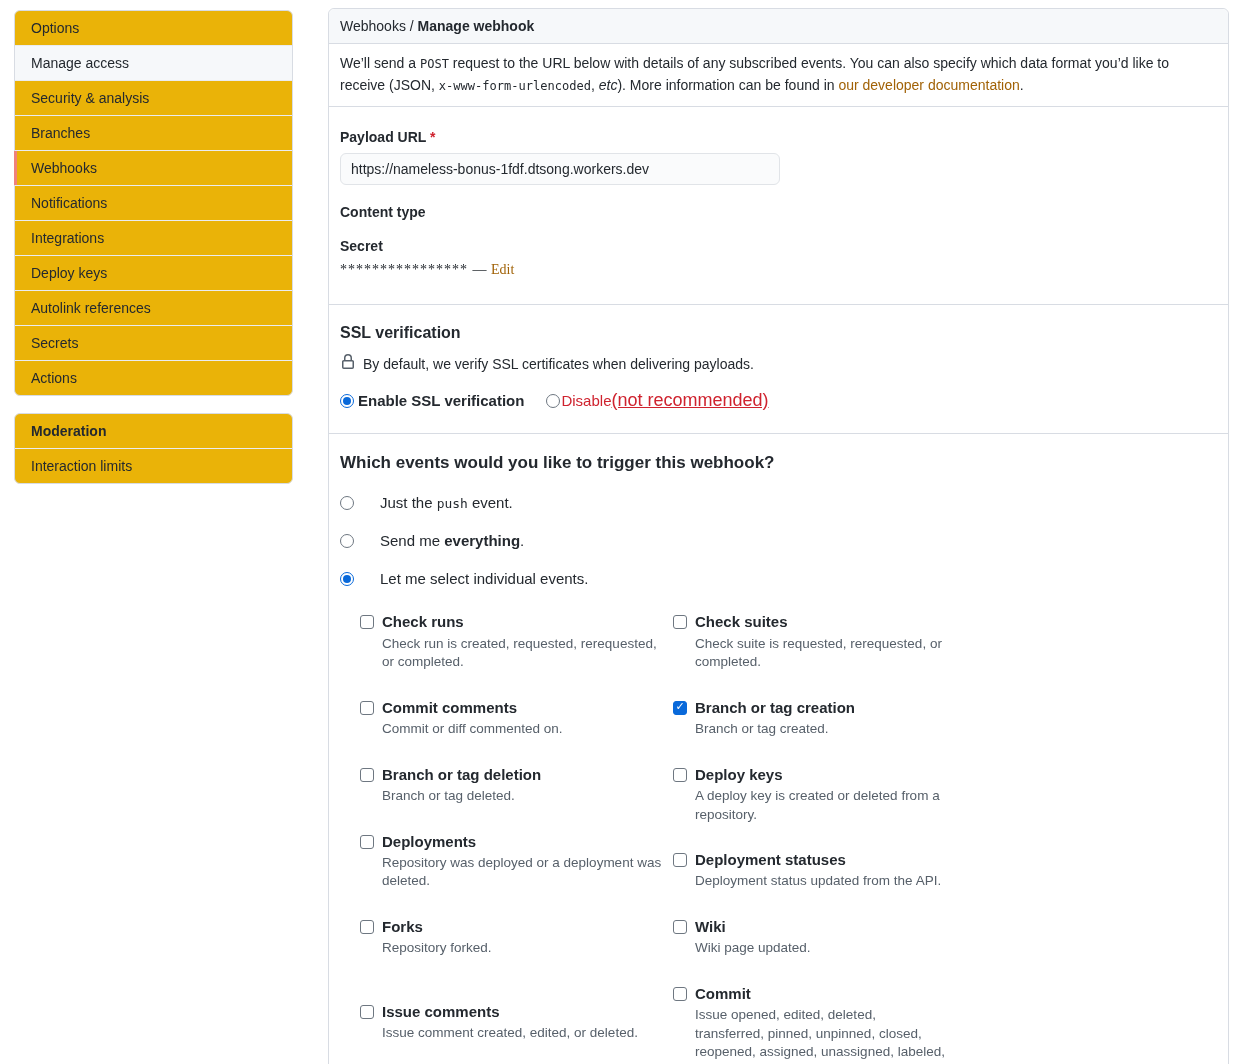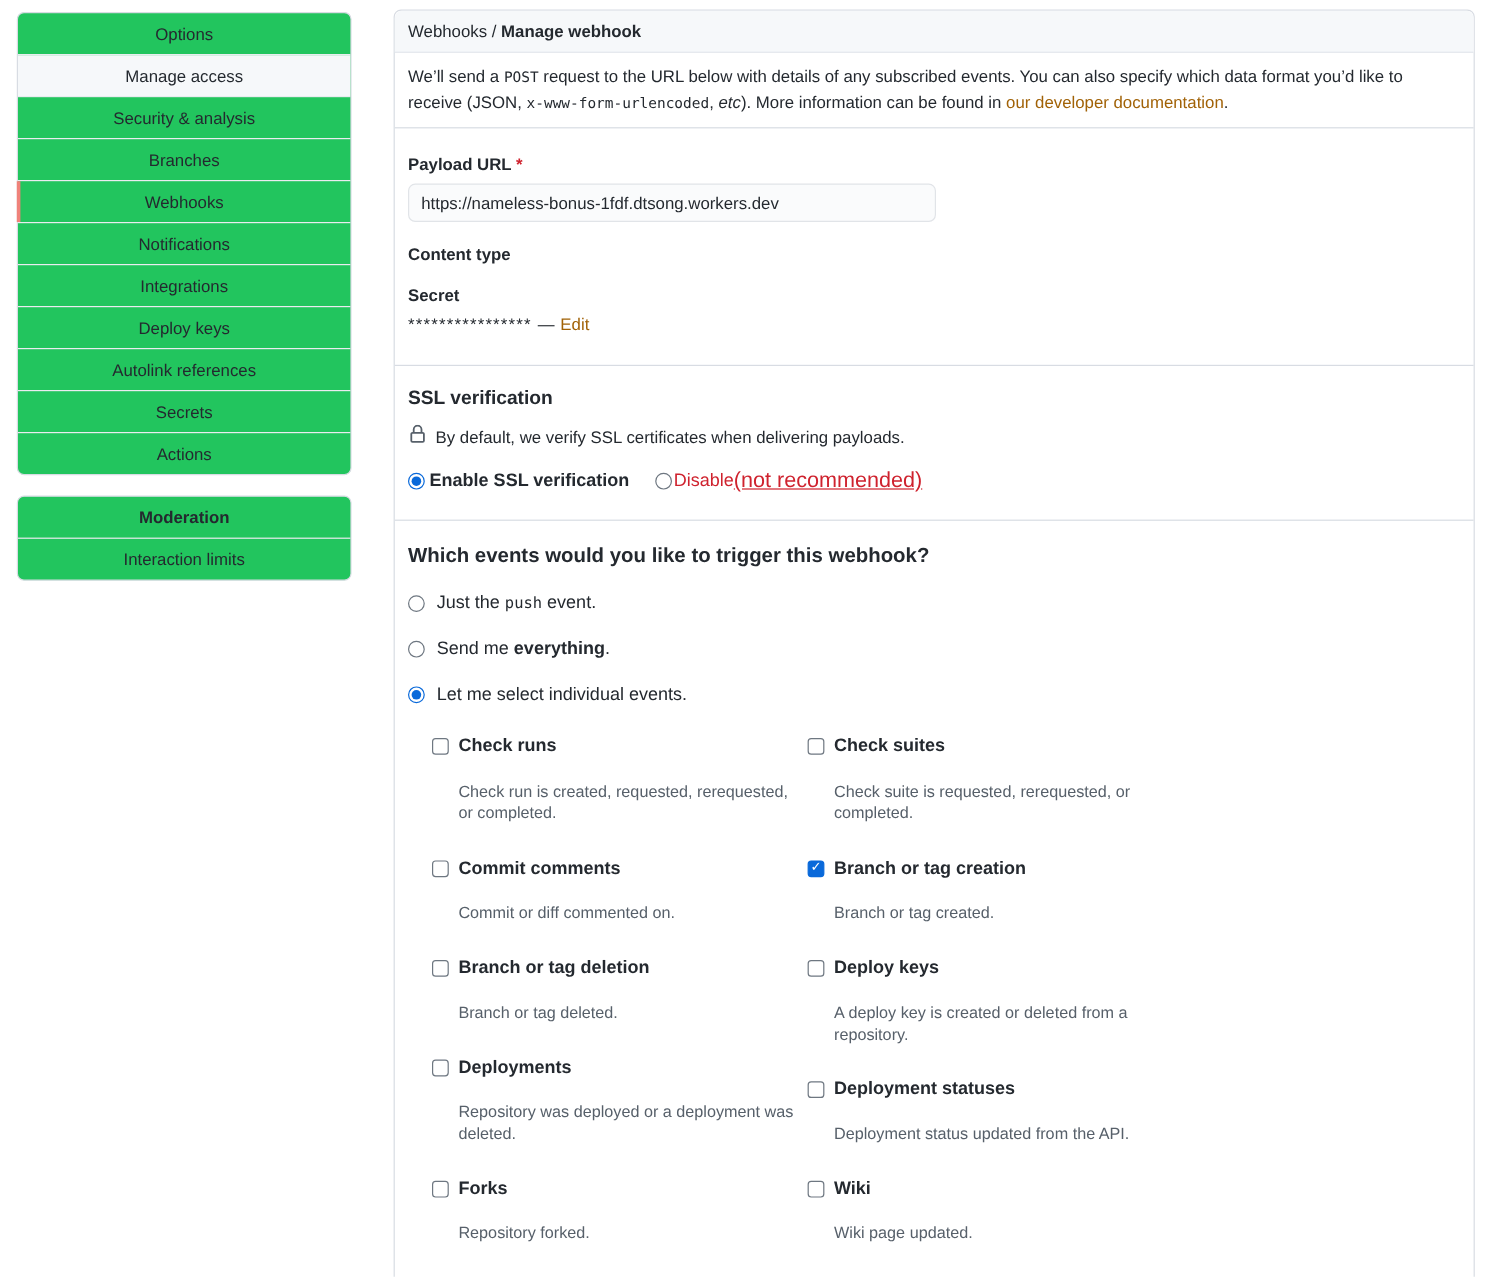--- a/index.html
+++ b/index.html
@@ -9,25 +9,24 @@
     font-size: 14px;
     color: #24292f;
     -webkit-font-smoothing: antialiased;
   }
   .layout { display: flex; padding: 8px 0 0 14px; align-items: flex-start; }
 
   
   .sidebar { width: 279px; flex: none; }
   .menu {
     list-style: none;
-    background: #22c55e;
+    background: #eab308;
     border: 1px solid #d8dce3;
     border-radius: 6px;
     margin-top: 2px;
-    text-align: center;
   }
   .menu + .menu { margin-top: 17px; }
   .menu li { position: relative; }
   .menu li + li { border-top: 1px solid #eaecf0; }
   .menu-item {
     display: block;
     padding: 9px 16px;
     font-size: 14px;
     color: #24292f;
     cursor: pointer;
@@ -104,21 +103,21 @@
     border-radius: 7px;
     display: flex;
     align-items: center;
     justify-content: space-between;
     padding: 0 11px;
     font-size: 14px;
     cursor: pointer;
     margin: 2px 0 6px 1px;
   }
 
-  .secret-row { font-size: 14px; margin: 2px 0 6px; letter-spacing: 1px; }
+  .secret-row { font-size: 14px; margin: 2px 0 6px; letter-spacing: 1px; font-family: Liberation Serif, serif; }
   .secret-row .sep { letter-spacing: 0; color: #24292f; }
   .secret-row a { letter-spacing: 0; }
 
   .section-title { font-weight: 700; font-size: 16px; margin: 6px 0 12px; }
   .icon-line { display: flex; align-items: center; gap: 7px; font-size: 14px; margin-bottom: 17px; }
   .icon-line svg { flex: none; }
 
   
   .radio, .cbox { display: inline-block; flex: none; position: relative; cursor: pointer; }
   .radio {
@@ -141,38 +140,38 @@
     border-radius: 3px;
     background: #fff;
   }
   .cbox[data-checked="true"] { background: #0969da; border-color: #0969da; }
   .cbox[data-checked="true"]::after {
     content: "✓";
     position: absolute; left: 1.5px; top: -1.5px;
     color: #fff; font-size: 11px; font-weight: 700;
   }
 
-  .radio-line { display: flex; align-items: center; gap: 10px; font-size: 15px; }
+  .radio-line { display: flex; align-items: center; gap: 26px; font-size: 15px; }
   .ssl-radios { display: flex; align-items: center; gap: 4px; margin: 4px 0 2px; font-size: 15px; }
   .ssl-radios .gap { width: 14px; }
   .bold { font-weight: 700; }
   .danger { color: #cf222e; }
   .danger-small { color: #cf222e; font-size: 18px; text-decoration: underline; }
 
   .choice-list .radio-line { margin-top: 21px; }
 
   
   .events-grid { display: flex; margin: 26px 0 0 20px; }
   .events-col { display: flex; flex-direction: column; }
   .events-col.col-left { width: 313px; }
   .events-col.col-right { width: 300px; }
   .event-item { position: relative; padding-left: 22px; margin-bottom: 27px; }
   .event-item .cbox { position: absolute; left: 0; top: 2px; }
   .event-title { font-weight: 700; font-size: 15px; line-height: 1.25; }
-  .event-desc { font-size: 13.5px; color: #57606a; line-height: 1.35; margin-top: 19px; }
+  .event-desc { font-size: 13.5px; color: #57606a; line-height: 1.35; margin-top: 3px; }
   .col-left .event-desc { max-width: 285px; }
   .col-right .event-desc { max-width: 250px; }
 </style>
 </head>
 <body>
 
 <div class="layout">
 
   <nav class="sidebar">
     <ul class="menu">

